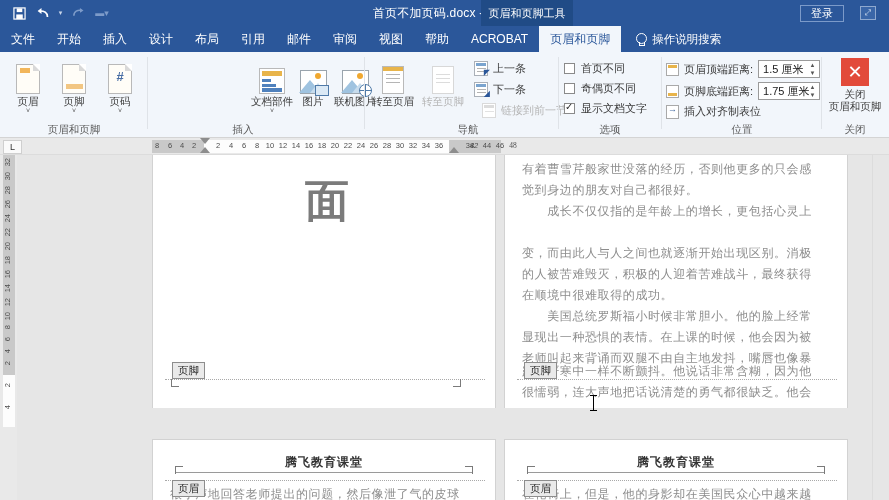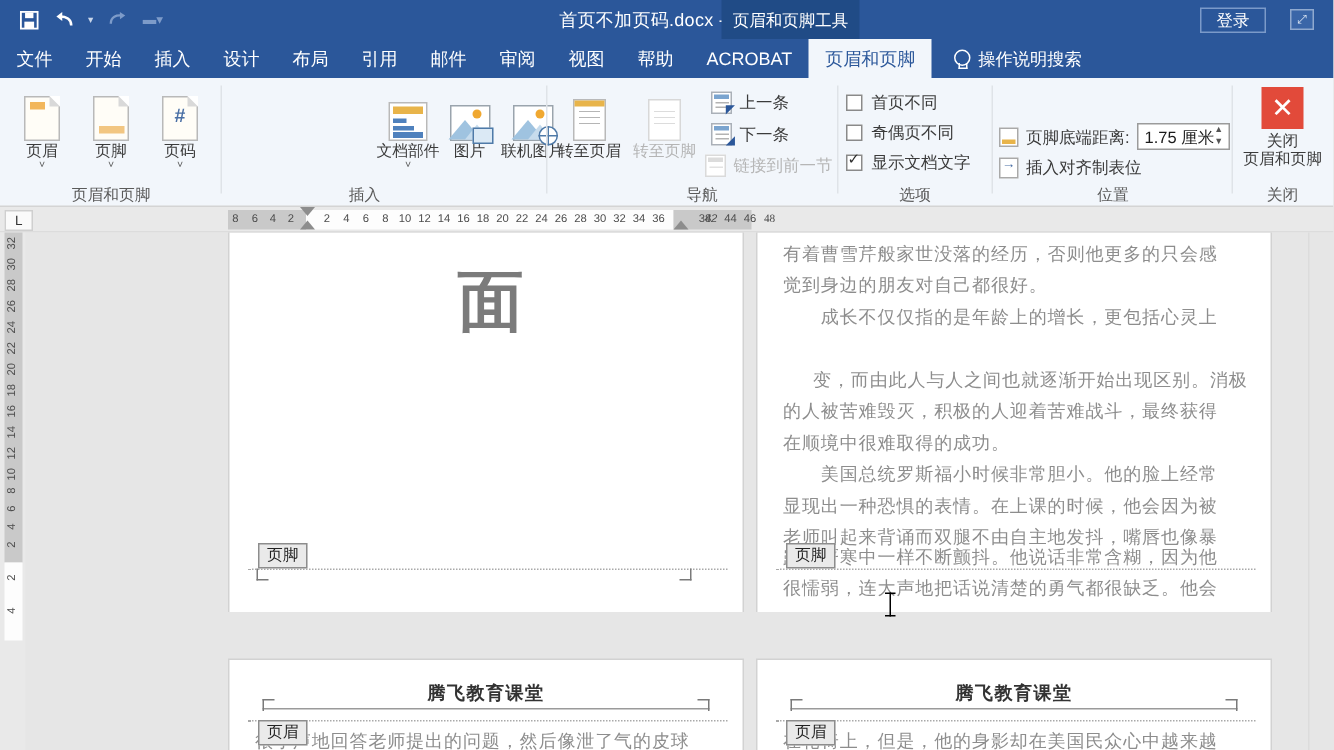--- a/index.html
+++ b/index.html
@@ -421,21 +421,21 @@
         </div>
         <div class="smallbtn" style="left:106px;top:28px;">
           <span class="smico">
               <span class="tb"></span>
               <span class="ll" style="top:6px;"></span>
               <span class="ll" style="top:9px;"></span>
               <span class="arw">◢</span>
             </span>
           <span>下一条</span>
         </div>
-        <div class="smallbtn dim" style="left:102px;top:49px;">
+        <div class="smallbtn dim" style="left:114px;top:49px;">
           <span class="smico dim">
               <span class="tb"></span>
               <span class="ll" style="top:7px;"></span>
             </span>
           <span>链接到前一节</span>
         </div>
       </div>
       <div class="glabel" style="left:0;width:200px;">导航</div>
       <div class="gsep" style="left:190px;"></div>
     </div>
@@ -454,20 +454,33 @@
           <span class="chkbox on"></span>
           <span>显示文档文字</span>
         </div>
       </div>
       <div class="glabel" style="left:0;width:104px;">选项</div>
       <div class="gsep" style="left:103px;"></div>
     </div>
 
     <div class="rgroup" style="left:662px;width:160px;">
       <div class="gbody">
+        <div class="posrow" style="left:4px;top:8px;">
+          <span class="posicon">
+              <span class="pb" style="top:1px;"></span>
+            </span>
+          <span>页眉顶端距离:</span>
+          <span class="spin">
+            <span>1.5 厘米</span>
+            <span class="arrows">
+                <span>▲</span>
+                <span>▼</span>
+              </span>
+          </span>
+        </div>
         <div class="posrow" style="left:4px;top:30px;">
           <span class="posicon">
               <span class="pb" style="bottom:1px;"></span>
             </span>
           <span>页脚底端距离:</span>
           <span class="spin">
             <span>1.75 厘米</span>
             <span class="arrows">
                 <span>▲</span>
                 <span>▼</span>
@@ -566,21 +579,21 @@
         <div class="cornermark b r" style="left:300px;top:224px;"></div>
       </div>
       <div class="tag" style="left:19px;top:207px;">页脚</div>
     </div>
 
     <div class="page" style="left:488px;top:0;width:342px;height:297px;">
       <div class="pagebody">
         <div class="para" style="left:17px;top:4px;width:308px;">有着曹雪芹般家世没落的经历，否则他更多的只会感</div>
         <div class="para" style="left:17px;top:46px;width:308px;">　　成长不仅仅指的是年龄上的增长，更包括心灵上</div>
         <div class="para" style="left:17px;top:25px;width:308px;">觉到身边的朋友对自己都很好。</div>
-        <div class="para" style="left:17px;top:88px;width:308px;margin-left:20px;">变，而由此人与人之间也就逐渐开始出现区别。消极</div>
+        <div class="para" style="left:17px;top:88px;width:308px;">变，而由此人与人之间也就逐渐开始出现区别。消极</div>
         <div class="para" style="left:17px;top:109px;width:308px;">的人被苦难毁灭，积极的人迎着苦难战斗，最终获得</div>
         <div class="para" style="left:17px;top:130px;width:308px;">在顺境中很难取得的成功。</div>
         <div class="para" style="left:17px;top:151px;width:308px;">　　美国总统罗斯福小时候非常胆小。他的脸上经常</div>
         <div class="para" style="left:17px;top:172px;width:308px;">显现出一种恐惧的表情。在上课的时候，他会因为被</div>
         <div class="para" style="left:17px;top:193px;width:308px;">老师叫起来背诵而双腿不由自主地发抖，嘴唇也像暴</div>
         <div class="para" style="left:17px;top:206px;width:308px;">露在严寒中一样不断颤抖。他说话非常含糊，因为他</div>
         <div class="para" style="left:17px;top:227px;width:308px;">很懦弱，连大声地把话说清楚的勇气都很缺乏。他会</div>
         <div class="dotline" style="left:12px;top:224px;width:320px;"></div>
       </div>
       <div class="tag" style="left:19px;top:207px;">页脚</div>

